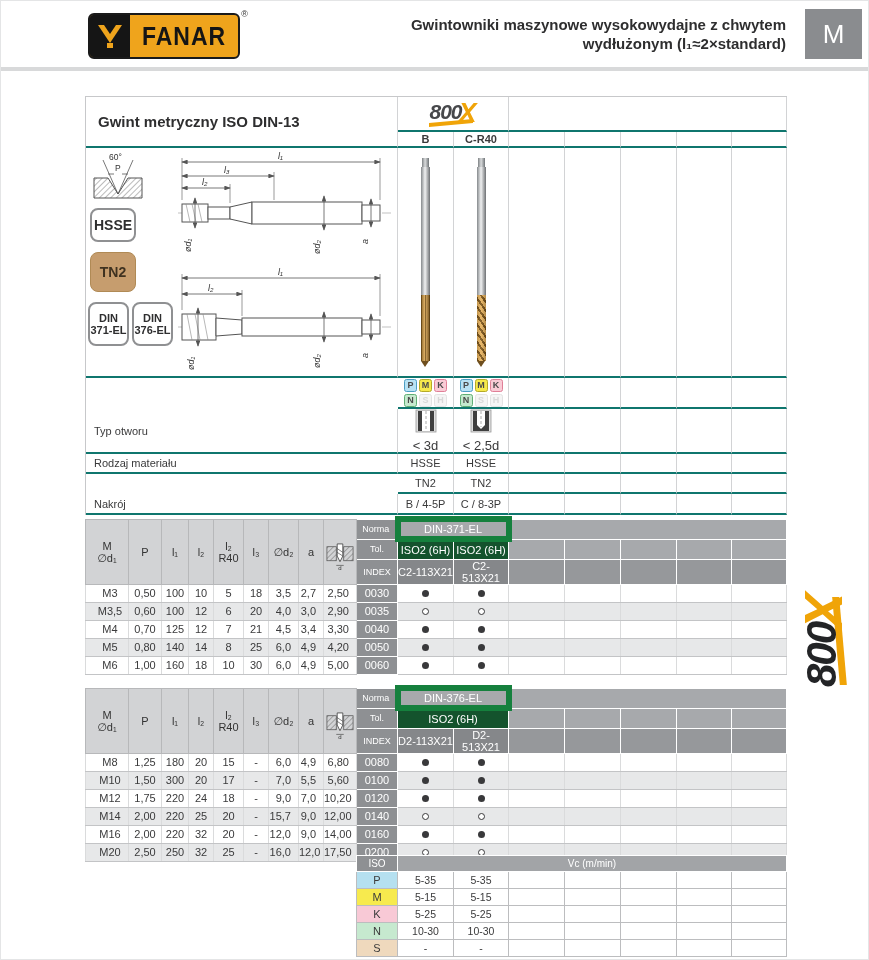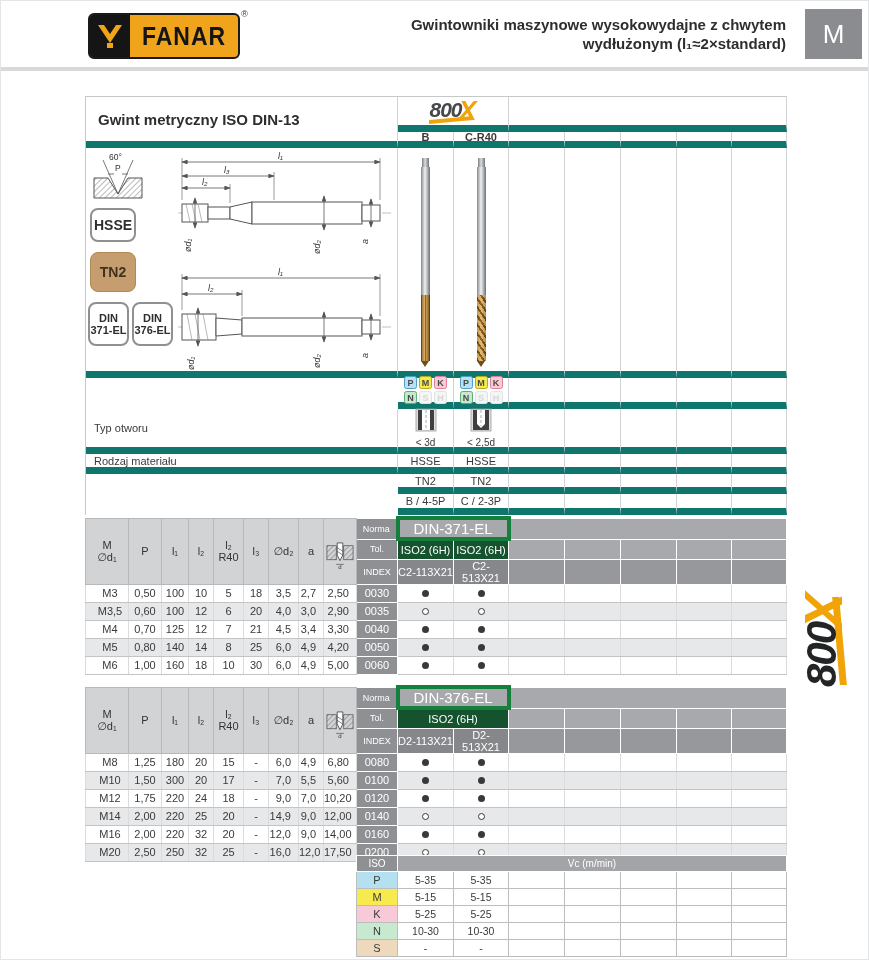--- a/index.html
+++ b/index.html
@@ -14,21 +14,21 @@
   .fanar-reg{position:absolute;right:-10px;top:-6px;font-size:9px;color:#333;}
   .hdr-title{position:absolute;left:280px;right:82px;top:14px;text-align:right;font-weight:bold;font-size:15px;line-height:19px;color:#2e2e2f;}
   .sect-letter{position:absolute;left:804px;top:8px;width:57px;height:50px;background:#8a8c8f;color:#fff;font-size:26px;display:flex;align-items:center;justify-content:center;}
   .hdr-rule{position:absolute;left:0;top:66px;width:100%;height:4px;background:#d8d9da;}
 
   
   .intro{position:absolute;left:84px;top:95px;width:701px;display:grid;
     grid-template-columns:312px 56px 55px 56px 56px 56px 55px 55px;
     grid-template-rows:35px 16px 230px 31px 45px 20px 20px 21px;
     border-left:1px solid #c7c8ca;border-top:1px solid #c7c8ca;box-sizing:content-box;}
-  .cell{border-right:1px solid #d2d3d5;border-bottom:7px solid #0f766e;box-sizing:border-box;min-width:0;min-height:0;}
+  .cell{border-right:1px solid #d2d3d5;border-bottom:2px solid #0f766e;box-sizing:border-box;min-width:0;min-height:0;}
   .c-title{grid-column:1;grid-row:1 / span 2;display:flex;align-items:center;padding-left:12px;font-weight:bold;font-size:15px;color:#2e2e2f;}
   .c-logo800{grid-column:2 / span 2;grid-row:1;display:flex;align-items:center;justify-content:center;}
   .c-topempty{grid-column:4 / span 5;grid-row:1;}
   .varhead{display:flex;align-items:center;justify-content:center;font-weight:bold;font-size:11px;}
   .g-b{grid-column:2;grid-row:2;} .g-c{grid-column:3;grid-row:2;}
   .c-diagram{grid-column:1;grid-row:3;position:relative;}
   .c-photo{grid-row:3;display:flex;align-items:flex-start;justify-content:center;}
   .g-pb{grid-column:2;} .g-pc{grid-column:3;}
   .spec-label{display:flex;align-items:center;padding-left:8px;font-size:11px;grid-column:1;}
   .spec-val{display:flex;align-items:center;justify-content:center;font-size:11px;flex-direction:column;}
@@ -70,29 +70,29 @@
   
   .chipbox{display:flex;flex-direction:column;gap:2px;align-items:center;}
   .chiprow{display:flex;gap:2px;}
   .chip{width:13px;height:13px;border-radius:2.5px;font-size:9px;font-weight:bold;display:flex;align-items:center;justify-content:center;box-sizing:border-box;border:1px solid transparent;color:#4a4a4a;}
   .chip-P{background:#b8e2f4;border-color:#4d9ec4;}
   .chip-M{background:#f6e94c;border-color:#b5aa28;}
   .chip-K{background:#f9cbd6;border-color:#e07f97;}
   .chip-N{background:#c5e9ce;border-color:#5fae74;}
   .chip-off{background:#f5f5f5;border-color:#e3e3e3;color:#d8d8d8;}
 
-  .hole-cap{font-size:10px;margin-top:1px;color:#3a3a3b;}
+  .hole-cap{font-size:13px;margin-top:1px;color:#3a3a3b;}
 
   
   table.spec{position:absolute;left:84px;border-collapse:collapse;table-layout:fixed;width:701px;font-size:11px;}
   .t1{top:515px;} .t2{top:684px;}
   table.spec th,table.spec td{padding:0;box-sizing:border-box;overflow:hidden;}
   th.colhead{background:#d2d3d5;border:1px solid #b7b8ba;font-weight:normal;font-size:11px;color:#333;white-space:pre-line;line-height:12px;vertical-align:middle;height:60px;}
   th.rlab{background:#8e9093;border:1px solid #fff;color:#fff;font-weight:normal;font-size:9px;height:20px;}
-  th.norma{background:#a7a9ac;border:4px solid #15803d;color:#fff;font-weight:normal;font-size:15px;}
+  th.norma{background:#a7a9ac;border:6px solid #15803d;color:#fff;font-weight:normal;font-size:11px;}
   th.norma-ext{background:#a7a9ac;border:1px solid #fff;}
   th.tol{background:#14532d;border:1px solid #fff;color:#fff;font-weight:normal;font-size:11px;}
   th.tol-e{background:#a7a9ac;border:1px solid #fff;}
   th.idx{background:#85878a;border:1px solid #fff;color:#fff;font-weight:normal;font-size:11px;}
   th.idx-e{background:#96989b;border:1px solid #fff;}
   table.spec tbody td{height:18px;border-top:1px solid #c3c4c6;border-bottom:1px solid #c3c4c6;border-left:1px solid #dadbdc;border-right:1px solid #dadbdc;text-align:center;}
   table.spec tbody tr.alt td{background:#e7e8e9;}
   td.c-size{text-align:center;padding-left:6px !important;}
   td.c-d2,td.c-a,td.c-dh{text-align:right !important;padding-right:7px !important;}
   td.c-idx{background:#8e9093 !important;color:#fff;border:1px solid #fff !important;}
@@ -318,22 +318,23 @@
       <span class="hole-cap">&lt; 2,5d</span>
     </div>
 
     <div class="cell spec-label r6">Rodzaj materiału</div>
     <div class="cell spec-val r6 col2">HSSE</div>
     <div class="cell spec-val r6 col3">HSSE</div>
 
     <div class="cell spec-val r7 col2">TN2</div>
     <div class="cell spec-val r7 col3">TN2</div>
 
+    <div class="cell spec-label r8">Nakrój</div>
     <div class="cell spec-val r8 col2">B / 4-5P</div>
-    <div class="cell spec-val r8 col3">C / 2-3P</div>
+    <div class="cell spec-val r8 col3">C / 8-3P</div>
   <div class="cell filler" style="grid-area: 2 / 4;"></div>
       <div class="cell filler" style="grid-area: 2 / 5;"></div>
       <div class="cell filler" style="grid-area: 2 / 6;"></div>
       <div class="cell filler" style="grid-area: 2 / 7;"></div>
       <div class="cell filler" style="grid-area: 2 / 8;"></div>
       <div class="cell filler" style="grid-area: 3 / 4;"></div>
       <div class="cell filler" style="grid-area: 3 / 5;"></div>
       <div class="cell filler" style="grid-area: 3 / 6;"></div>
       <div class="cell filler" style="grid-area: 3 / 7;"></div>
       <div class="cell filler" style="grid-area: 3 / 8;"></div>
@@ -666,21 +667,21 @@
           <td class="c-empty"></td>
           <td class="c-empty"></td>
         </tr>
         <tr class="alt">
           <td class="c-size">M14</td>
           <td class="c-p">2,00</td>
           <td class="c-l1">220</td>
           <td class="c-l2">25</td>
           <td class="c-l2r40">20</td>
           <td class="c-l3">-</td>
-          <td class="c-d2">14,9</td>
+          <td class="c-d2">15,7</td>
           <td class="c-a">9,0</td>
           <td class="c-dh">12,00</td>
           <td class="c-idx">0140</td>
           <td class="c-dot"><span class="dot open"></span></td>
           <td class="c-dot"><span class="dot open"></span></td>
           <td class="c-empty"></td>
           <td class="c-empty"></td>
           <td class="c-empty"></td>
           <td class="c-empty"></td>
           <td class="c-empty"></td>

